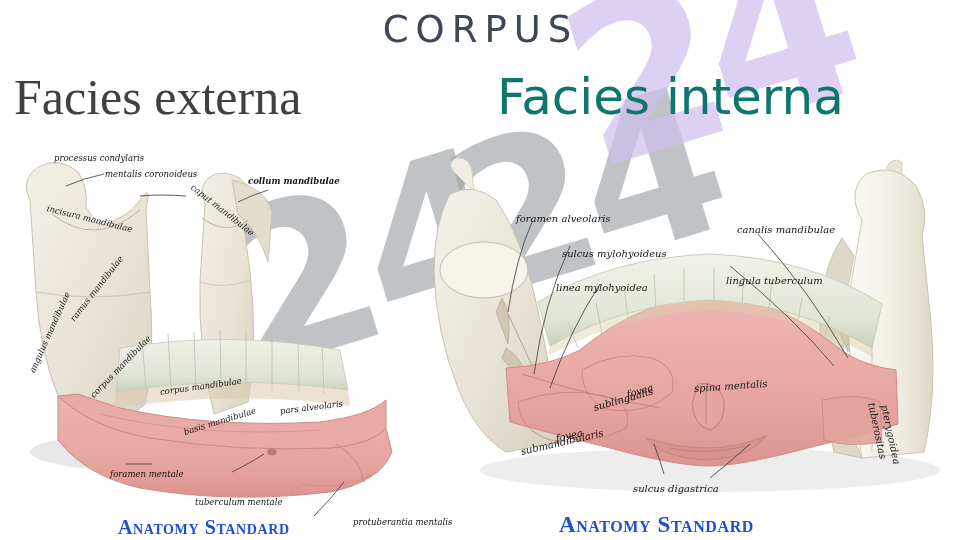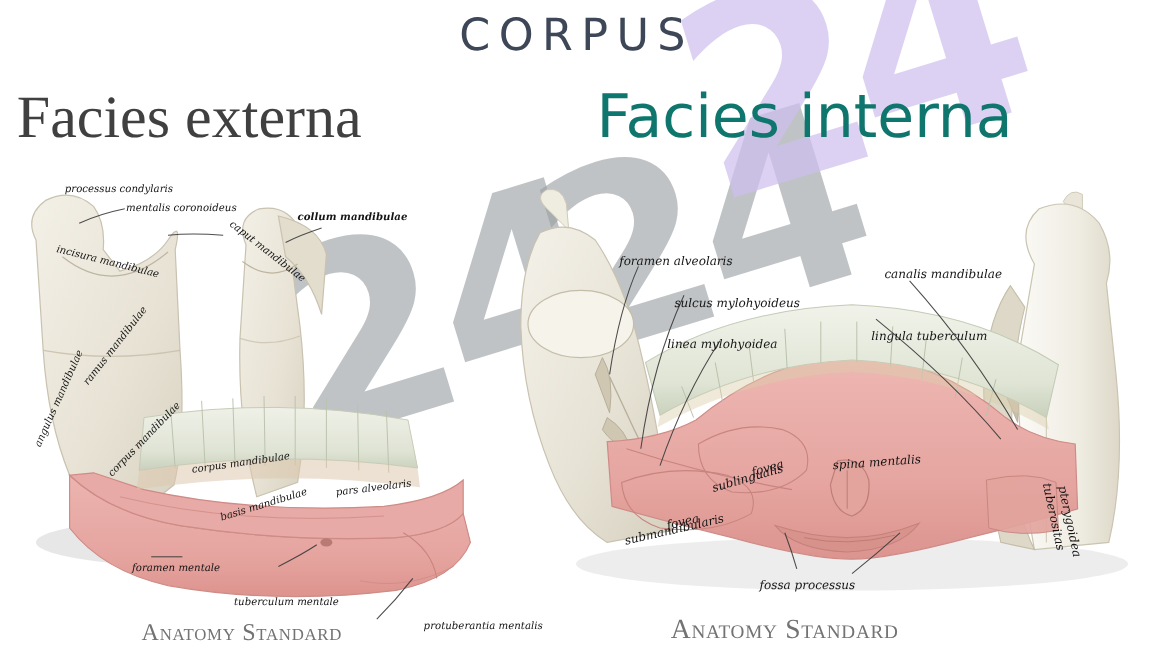--- a/index.html
+++ b/index.html
@@ -52,21 +52,21 @@
     position:absolute;
     font-family:"DejaVu Serif",serif;font-style:italic;
     color:#141414;white-space:nowrap;line-height:1;
   }
   .lbl.sm{font-size:8.5px;}
   .lbl.md{font-size:10px;}
 
   .brand{
     position:absolute;
     font-family:"Liberation Serif",serif;font-variant:small-caps;
-    color:#737373;letter-spacing:.6px;
+    color:#1d4ed8;letter-spacing:.6px;font-weight:bold;
   }
   #brand-left{left:118px;top:516px;font-size:20px;}
   #brand-right{left:559px;top:512px;font-size:23px;}
 </style>
 </head>
 <body>
 
 <div id="stage">
 
   <div class="wm-layer">
@@ -309,21 +309,21 @@
   <div class="lbl md" style="left:694px;top:384px;transform:rotate(-4deg);transform-origin:left center;">spina mentalis</div>
 
   <div class="lbl md" style="left:627px;top:390px;transform:rotate(-16deg);transform-origin:left center;">fovea</div>
 
   <div class="lbl md" style="left:594px;top:403px;transform:rotate(-16deg);transform-origin:left center;">sublingualis</div>
 
   <div class="lbl md" style="left:556px;top:434px;transform:rotate(-13deg);transform-origin:left center;">fovea</div>
 
   <div class="lbl md" style="left:521px;top:447px;transform:rotate(-13deg);transform-origin:left center;">submandibularis</div>
 
-  <div class="lbl md" style="left:633px;top:484px;">fossa processus</div>
+  <div class="lbl md" style="left:633px;top:484px;">sulcus digastrica</div>
 
   <div class="lbl md" style="left:871px;top:398px;transform:rotate(78deg);transform-origin:left center;">tuberositas</div>
 
   <div class="lbl md" style="left:884px;top:400px;transform:rotate(78deg);transform-origin:left center;">pterygoidea</div>
 
   <div class="brand" id="brand-left">Anatomy Standard</div>
   <div class="brand" id="brand-right">Anatomy Standard</div>
 
 </div>
 

